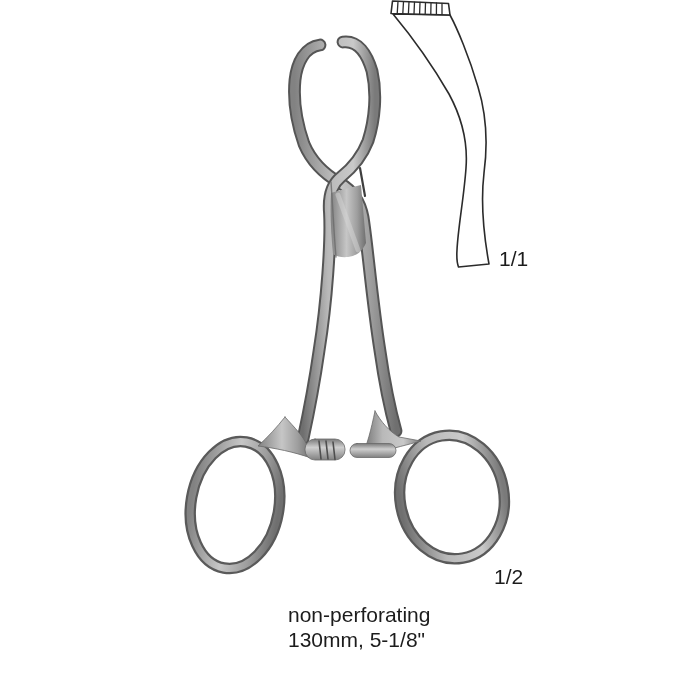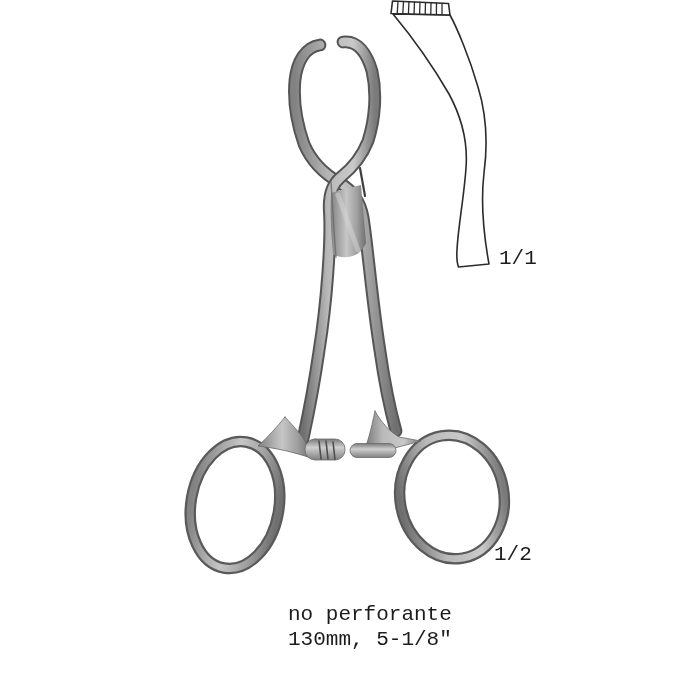--- a/index.html
+++ b/index.html
@@ -6,38 +6,38 @@
     margin: 0;
     padding: 0;
     background: #ffffff;
   }
   .canvas {
     position: relative;
     width: 700px;
     height: 700px;
     background: #ffffff;
     overflow: hidden;
-    font-family: Liberation Mono, monospace;
+    font-family: Liberation Sans, sans-serif;
   }
   .art {
     position: absolute;
     left: 0;
     top: 0;
     width: 700px;
     height: 700px;
   }
   .label {
     position: absolute;
     color: #1c1c1c;
     font-size: 21px;
     line-height: 21px;
     white-space: nowrap;
   }
   .scale-detail { left: 499px; top: 248px; }
-  .scale-main  { left: 494px; top: 544px; }
+  .scale-main  { left: 494px; top: 566px; }
   .caption {
     position: absolute;
     left: 288px;
     top: 602px;
     color: #1c1c1c;
     font-size: 21px;
     line-height: 25px;
     white-space: nowrap;
   }
 </style>
@@ -120,16 +120,16 @@
       <rect x="305" y="439" width="40" height="21" rx="10" fill="url(#gv)" stroke="#6a6a6a" stroke-width="0.8"></rect>
       <path fill="none" stroke="#4e4e4e" stroke-width="1.6" d="M 319,441 L 321,459 M 326,441 L 328,459 M 333,442 L 335,459.5"></path>
       <rect x="350" y="443.5" width="46" height="14" rx="7" fill="url(#gv)" stroke="#6a6a6a" stroke-width="0.8"></rect>
     </g>
   </svg>
 
   <div class="label scale-detail">1/1</div>
   <div class="label scale-main">1/2</div>
 
   <div class="caption">
-    <div>no perforante</div>
+    <div>non-perforating</div>
     <div>130mm, 5-1/8"</div>
   </div>
 </div>
 
 </body></html>

